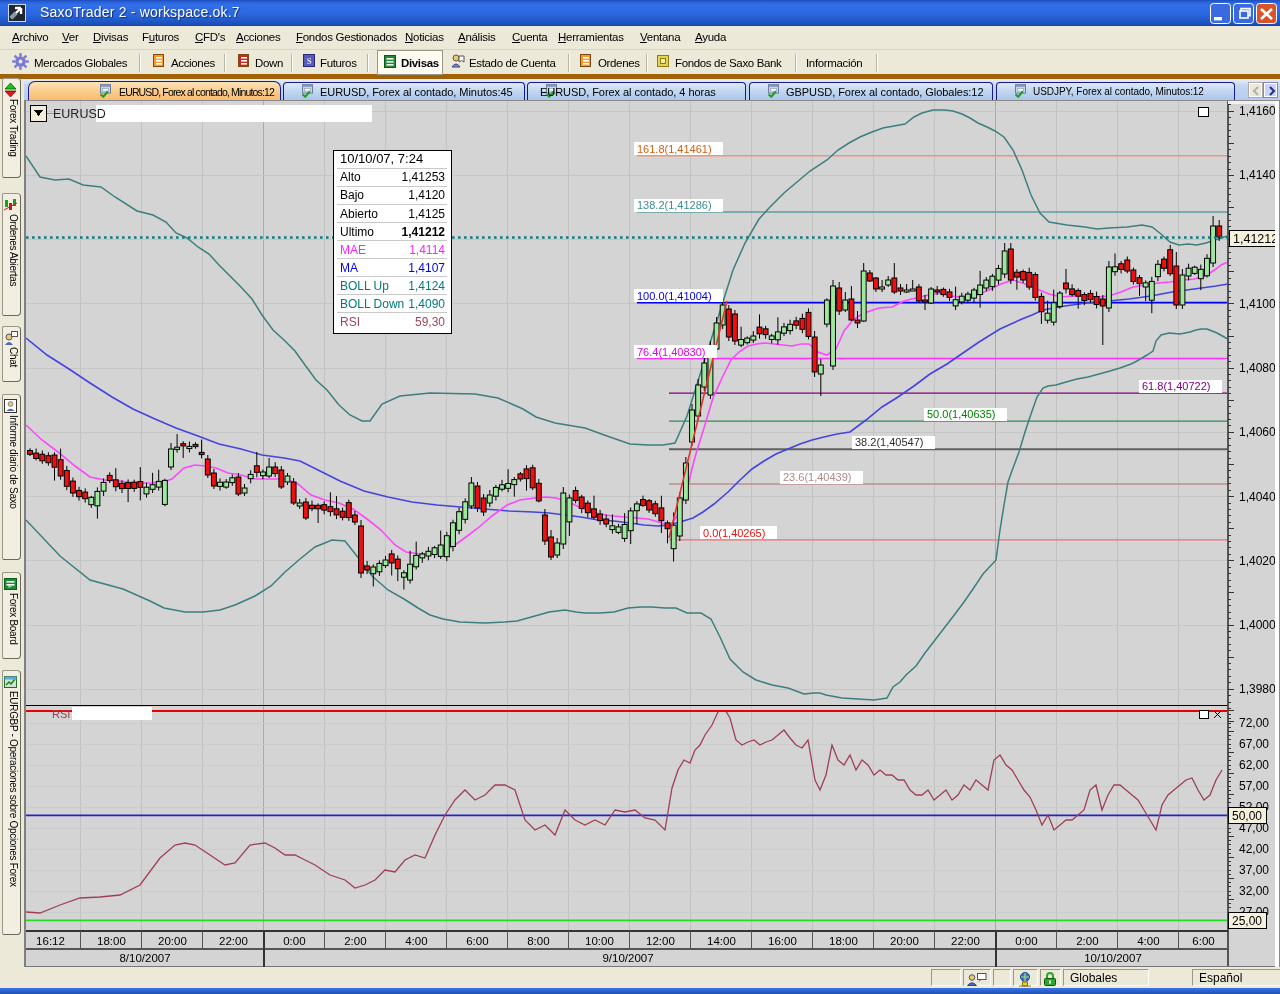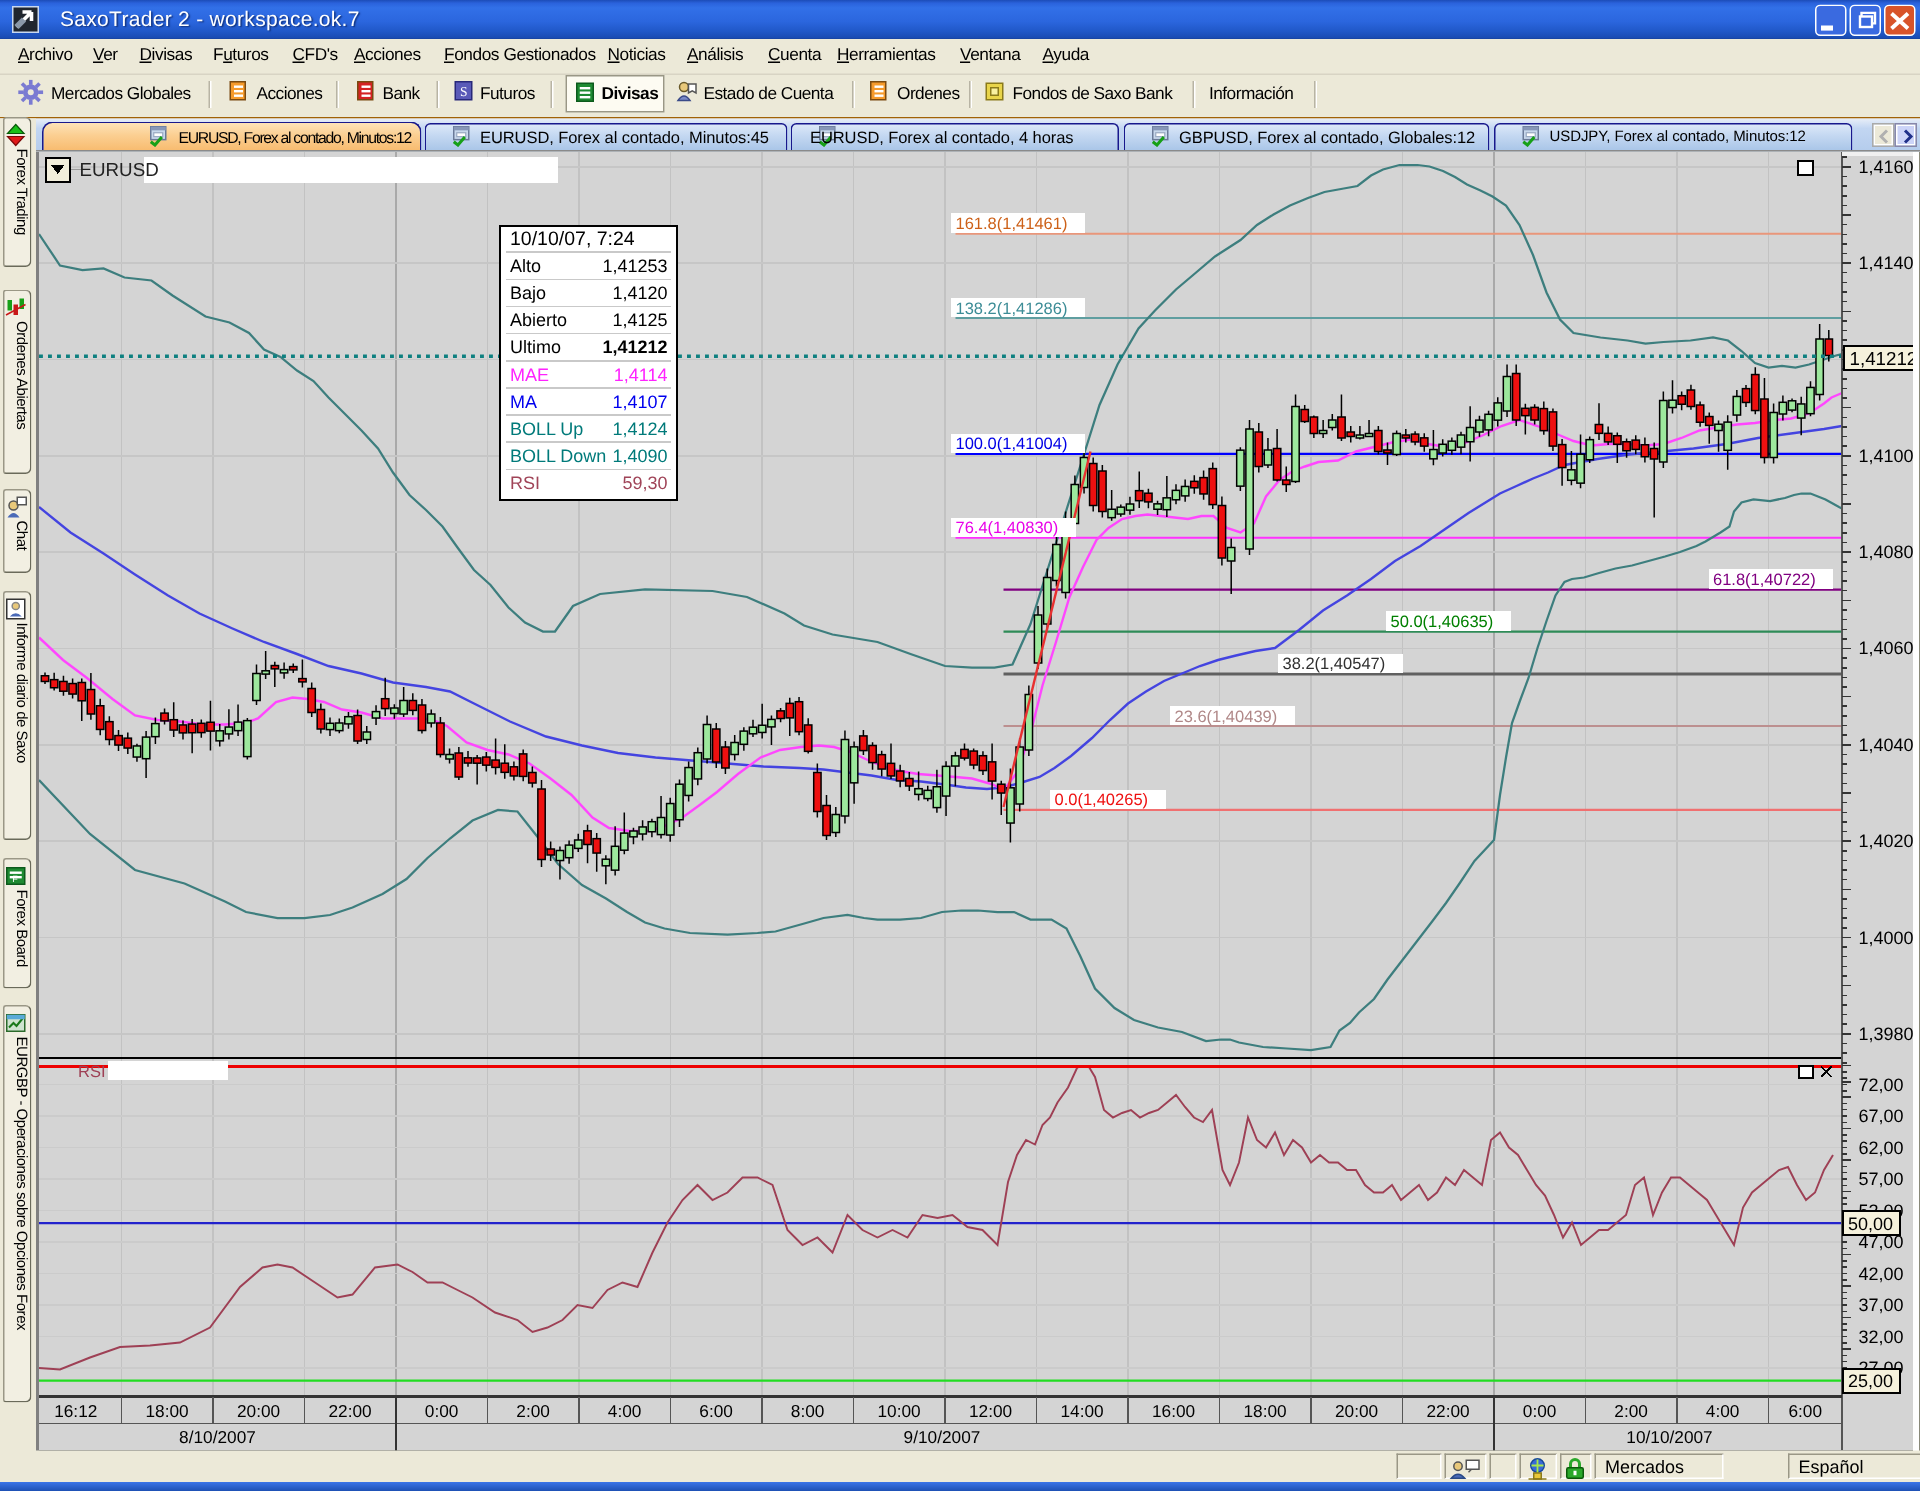--- a/index.html
+++ b/index.html
@@ -1,19 +1,19 @@
 <!DOCTYPE html>
 <html><head><meta charset="utf-8"><style>
 *{margin:0;padding:0;box-sizing:border-box}
 body{width:1280px;height:994px;position:relative;font-family:"Liberation Sans",sans-serif;background:#ece9d8;overflow:hidden}
 .titlebar{position:absolute;left:0;top:0;width:1280px;height:26px;
 background:linear-gradient(180deg,#1c4cb8 0%,#2a62dc 8%,#3270e8 20%,#2b66de 55%,#2058c8 80%,#1a4cb4 96%,#16429e 100%)}
 .title-txt{position:absolute;left:40px;top:4px;color:#fff;font-size:14px;font-weight:normal;letter-spacing:0.2px;text-shadow:1px 1px 1px #10307a}
 .menubar{position:absolute;left:0;top:26px;width:1280px;height:24px;background:#ece9d8;font-size:11.5px;letter-spacing:-0.28px;color:#000;border-bottom:1px solid #d8d4c4}
-.toolbar{position:absolute;left:0;top:50px;width:1280px;height:29px;background:#ece9d8;font-size:11.5px;letter-spacing:-0.35px;border-bottom:1px solid #a16207}
+.toolbar{position:absolute;left:0;top:50px;width:1280px;height:29px;background:#ece9d8;font-size:11.5px;letter-spacing:-0.35px;border-bottom:5px solid #a16207}
 .toolbar i{position:absolute;top:4px;height:18px;border-left:1px solid #b8b4a4;border-right:1px solid #fff}
 .tabbar{position:absolute;left:0;top:79px;width:1280px;height:22px;background:linear-gradient(180deg,#e8eef8 0%,#c2d6f2 30%,#b4ccec 100%)}
 .tabline{position:absolute;left:0;top:100px;width:1280px;height:1px;background:#8a8a8a}
 .sidebar{position:absolute;left:0;top:79px;width:24px;height:888px;background:#ece9d8}
 .statusbar{position:absolute;left:0;top:967px;width:1280px;height:21px;background:#ece9d8;font-size:11.5px}
 .sp{position:absolute;top:2px;height:17px;border:1px solid;border-color:#9a9786 #fff #fff #9a9786;font-size:12px;padding-top:1px}
 .bluestrip{position:absolute;left:0;top:988px;width:1280px;height:6px;background:linear-gradient(180deg,#3a74e8,#1e50b4)}
 u{text-decoration:underline}
 </style></head><body>
 <svg width="1280" height="994" viewBox="0 0 1280 994" style="position:absolute;left:0;top:0" shape-rendering="crispEdges" text-rendering="optimizeLegibility">
@@ -632,21 +632,21 @@
       <rect x="5" y="10" width="6" height="1.6" fill="#fff"></rect>
     </svg>
     <span style="position:absolute;left:171px;top:7px">Acciones</span>
     <i style="left:224px"></i>
     <svg style="position:absolute;left:236px;top:3px" width="16" height="16">
       <rect x="2.5" y="1.5" width="10" height="12" fill="#d42222" stroke="#7a4a10"></rect>
       <rect x="5" y="4" width="6" height="1.6" fill="#fff"></rect>
       <rect x="5" y="7" width="6" height="1.6" fill="#fff"></rect>
       <rect x="5" y="10" width="6" height="1.6" fill="#fff"></rect>
     </svg>
-    <span style="position:absolute;left:255px;top:7px">Bank</span>
+    <span style="position:absolute;left:255px;top:7px">Down</span>
     <i style="left:291px"></i>
     <svg style="position:absolute;left:301px;top:3px" width="16" height="16">
       <rect x="2.5" y="1.5" width="11" height="12" fill="#5a5ab8" stroke="#28287a"></rect>
       <text x="8" y="11" font-size="9" fill="#fff" text-anchor="middle" font-family="Liberation Serif">S</text>
     </svg>
     <span style="position:absolute;left:320px;top:7px">Futuros</span>
     <i style="left:367px"></i>
     <div style="position:absolute;left:377px;top:0px;width:66px;height:25px;background:#fdfbf2;border:1px solid #9a9786"></div>
     <svg style="position:absolute;left:382px;top:4px" width="16" height="16">
       <rect x="2.5" y="1.5" width="11" height="12" fill="#1e8a32" stroke="#0c5a1c"></rect>
@@ -786,15 +786,15 @@
         <circle cx="11" cy="6" r="4.5" fill="#3a6ad8" stroke="#184a9a"></circle>
         <path d="M7 6 h8 M11 2 v9" stroke="#a8e84a" stroke-width="1.2"></path>
         <rect x="8.5" y="11" width="5" height="4" fill="#e8c83a" stroke="#8a7a1a"></rect>
         <path d="M5 15 h12" stroke="#8a7a1a"></path>
       </svg></div>
     <div class="sp" style="left:1040px;width:21px"><svg width="19" height="16">
         <rect x="3.5" y="7.5" width="11" height="7" rx="1" fill="#2aa82a" stroke="#0a5a0a"></rect>
         <path d="M6 7 v-2 a3 3 0 0 1 6 0 v2" fill="none" stroke="#2aa82a" stroke-width="2"></path>
         <rect x="8" y="9.5" width="2" height="3" fill="#fff"></rect>
       </svg></div>
-    <div class="sp" style="left:1063px;width:86px;padding-left:6px">Mercados</div>
+    <div class="sp" style="left:1063px;width:86px;padding-left:6px">Globales</div>
     <div class="sp" style="left:1192px;width:148px;padding-left:6px">Español</div>
   </div>
 <div class="bluestrip"></div>
 </body></html>

